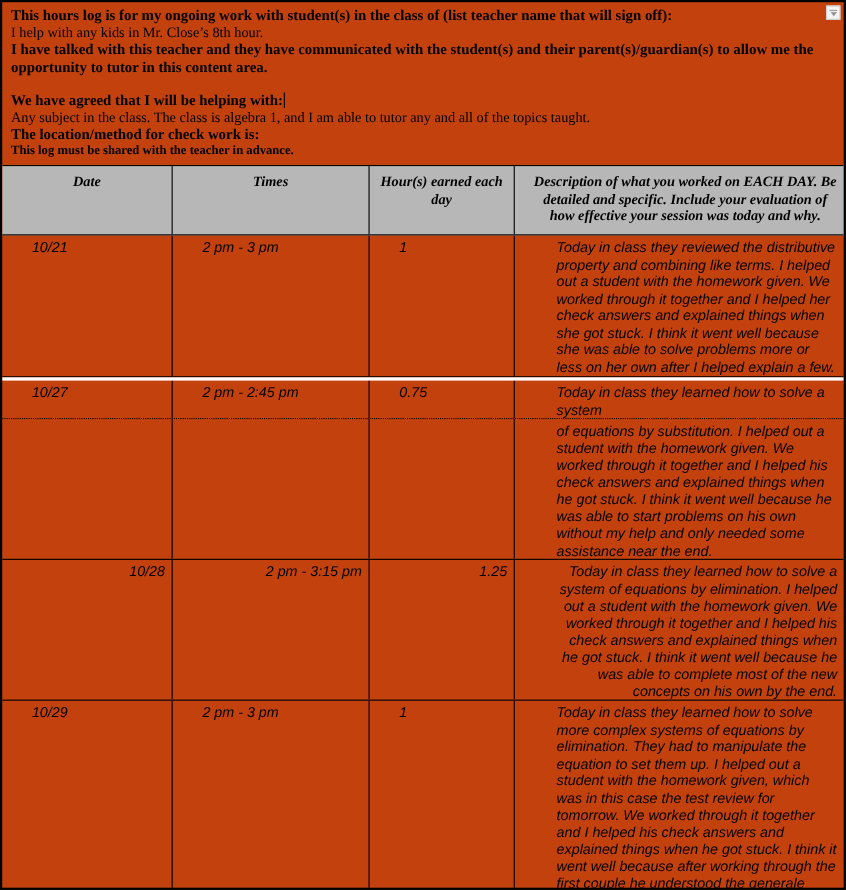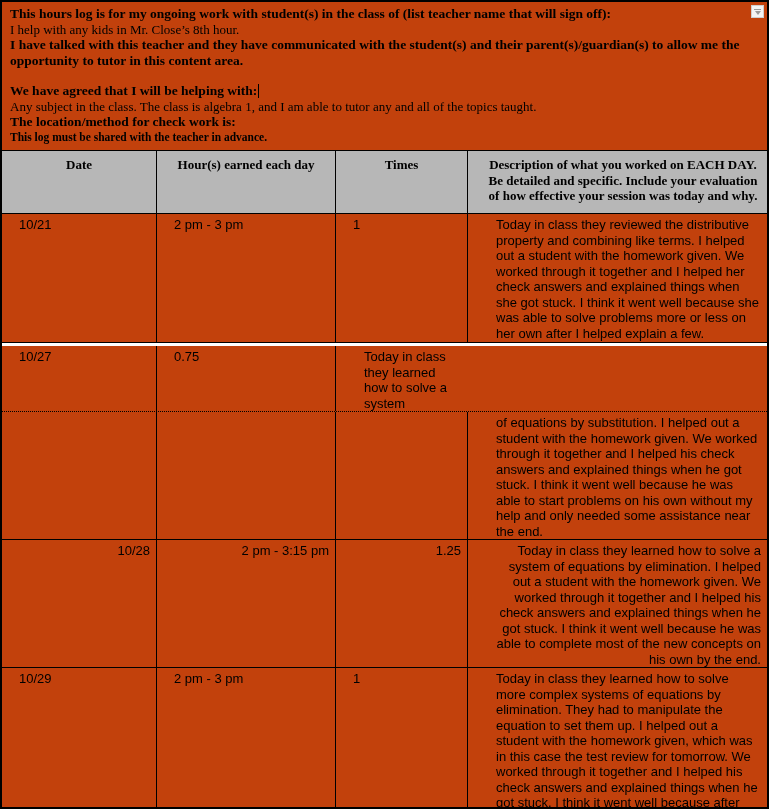--- a/index.html
+++ b/index.html
@@ -57,20 +57,21 @@
     margin-left: 1px;
   }
 
   
   .t-row {
     display: grid;
     grid-template-columns: 155px 179px 132px 1fr;
     border-bottom: 1px solid #000;
     flex: none;
     overflow: hidden;
+    font-style: italic;
   }
   .t-cell {
     border-right: 1px solid #000;
     overflow: hidden;
   }
   .t-cell:last-child { border-right: none; margin-left: 11px; }
 
   .t-head {
     border-top: 1px solid #000;
     background: #b7b7b7;
@@ -82,21 +83,21 @@
     font-size: 13px;
     line-height: 15.5px;
     text-align: center;
     padding: 6px 4px 2px 4px;
   }
 
   .t-body .t-cell {
     font-family: "Liberation Sans", sans-serif;
     font-size: 13px;
     line-height: 15.5px;
-    padding: 3px 6px 0 17px;
+    padding: 3px 6px 0 27px;
     color: #000;
   }
 
   .row-1  { min-height: 129px; }
   .row-2a { min-height: 27px; border-bottom: 1px dotted #000; }
   .row-2b { min-height: 112px; }
   .row-3  { min-height: 111px; text-align: right; }
   .row-4  { flex: 1 1 auto; border-bottom: 1px solid #000; min-height: 200px; }
 
   .page-gap { height: 3px; background: #fff; flex: none; }
@@ -117,36 +118,37 @@
     <div class="ln b">I have talked with this teacher and they have communicated with the student(s) and their parent(s)/guardian(s) to allow me the opportunity to tutor in this content area.</div>
     <div class="blank"></div>
     <div class="ln b"><span>We have agreed that I will be helping with:</span><span class="caret"></span></div>
     <div class="ln r">Any subject in the class. The class is algebra 1, and I am able to tutor any and all of the topics taught.</div>
     <div class="ln b">The location/method for check work is:</div>
     <div class="ln sm">This log must be shared with the teacher in advance.</div>
   </div>
 
   <div class="t-row t-head">
     <div class="t-cell">Date</div>
+    <div class="t-cell">Times</div>
     <div class="t-cell">Hour(s) earned each day</div>
-    <div class="t-cell">Times</div>
     <div class="t-cell">Description of what you worked on EACH DAY. Be detailed and specific. Include your evaluation of how effective your session was today and why.</div>
   </div>
 
   <div class="t-row t-body row-1">
     <div class="t-cell">10/21</div>
     <div class="t-cell">2 pm - 3 pm</div>
     <div class="t-cell">1</div>
     <div class="t-cell">Today in class they reviewed the distributive property and combining like terms. I helped out a student with the homework given. We worked through it together and I helped her check answers and explained things when she got stuck. I think it went well because she was able to solve problems more or less on her own after I helped explain a few.</div>
   </div>
 
   <div class="page-gap"></div>
 
   <div class="t-row t-body row-2a">
     <div class="t-cell">10/27</div>
+    <div class="t-cell">2 pm - 2:45 pm</div>
     <div class="t-cell">0.75</div>
     <div class="t-cell">Today in class they learned how to solve a system</div>
   </div>
   <div class="t-row t-body row-2b">
     <div class="t-cell"></div>
     <div class="t-cell"></div>
     <div class="t-cell"></div>
     <div class="t-cell">of equations by substitution. I helped out a student with the homework given. We worked through it together and I helped his check answers and explained things when he got stuck. I think it went well because he was able to start problems on his own without my help and only needed some assistance near the end.</div>
   </div>
 

